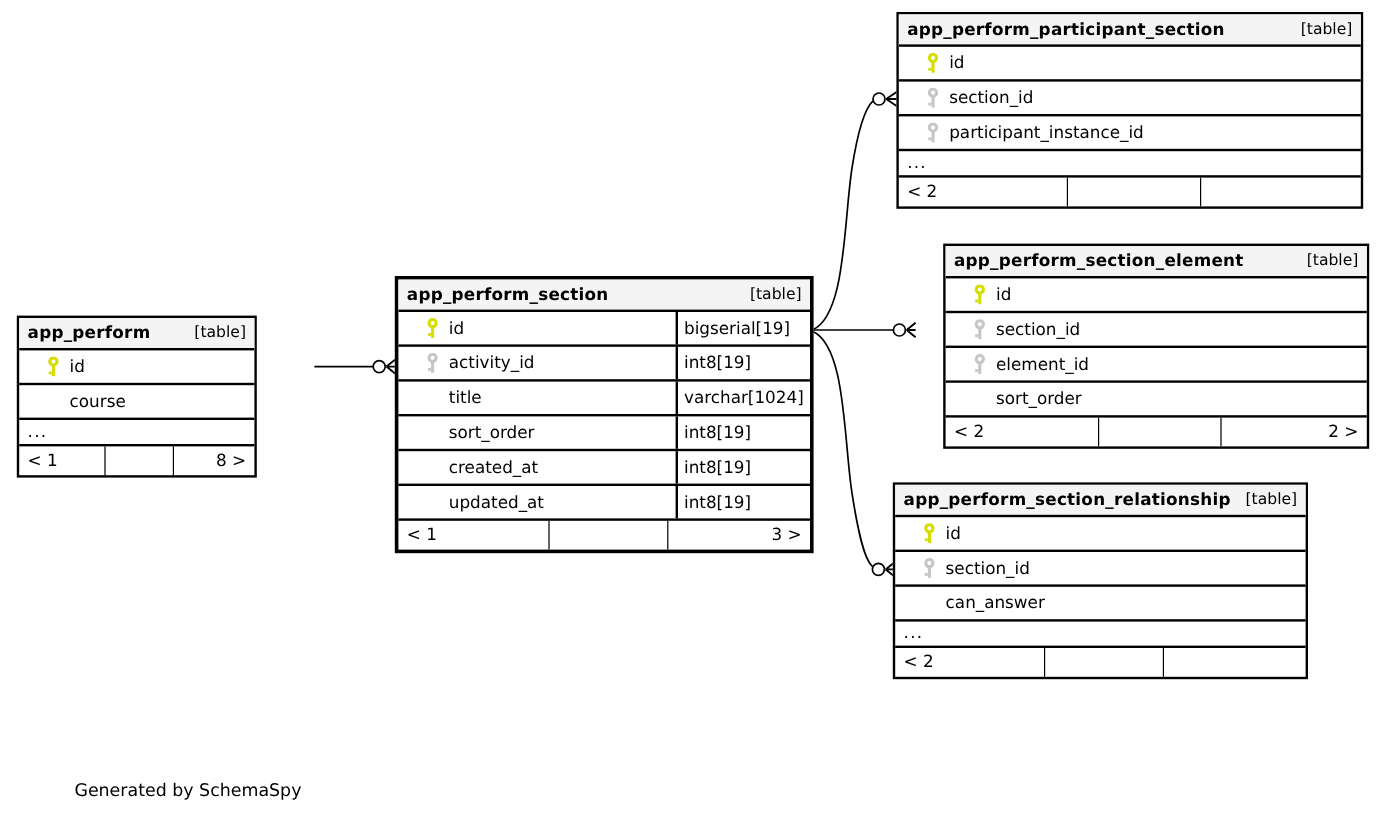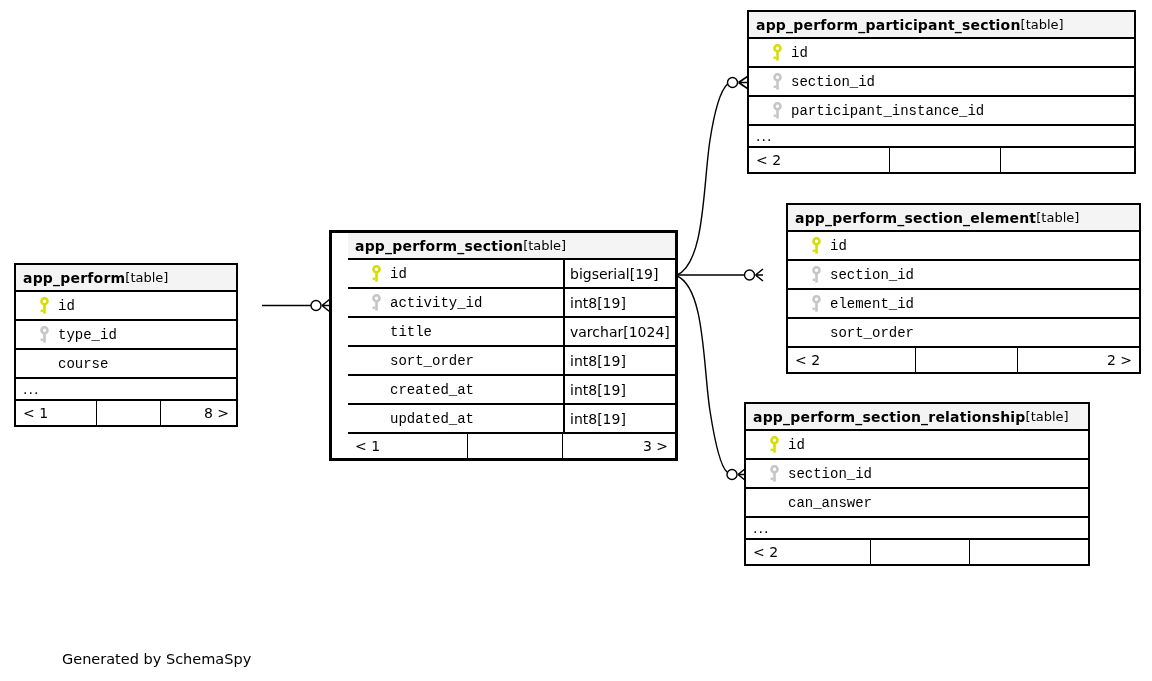--- a/index.html
+++ b/index.html
@@ -5,38 +5,38 @@
   html,body{margin:0;padding:0;background:#fff;}
   *{box-sizing:border-box;}
   .canvas{
     position:relative;width:1152px;height:681px;background:#ffffff;overflow:hidden;
     font-family:"DejaVu Sans","Liberation Sans",sans-serif;color:#000;
   }
   .edges{position:absolute;left:0;top:0;z-index:1;}
   .tbl{
     position:absolute;z-index:2;background:#fff;border:2px solid #000;
   }
-  .tbl.emph{border-width:3px;padding-left:16px;}
-  .t0{left:14px;top:263px;width:224px;}
+  .tbl.emph{border-width:3px;}
+  .t0{left:14px;top:263px;width:200px;}
   .t1{left:329px;top:230px;width:349px;}
   .t2{left:747px;top:10px;width:389px;}
   .t3{left:786px;top:203px;width:355px;}
   .t4{left:744px;top:402px;width:346px;}
   .thead{
-    height:27px;display:flex;justify-content:flex-start;align-items:center;
+    height:27px;display:flex;justify-content:space-between;align-items:center;
     background:#f4f4f4;border-bottom:2px solid #000;padding:0 7px;
   }
   .tname{font-weight:bold;font-size:14px;letter-spacing:0.2px;}
   .ttag{font-size:13px;font-weight:normal;}
   .trow{
     height:29px;display:flex;align-items:center;
     border-bottom:2px solid #000;padding-left:22px;font-size:14px;
   }
   .kslot{width:13px;margin-right:7px;display:inline-flex;align-items:center;justify-content:center;}
-  .cname{white-space:nowrap;font-family:Liberation Mono, monospace;}
+  .cname{white-space:nowrap;}
   .ctype{
     margin-left:auto;width:112px;align-self:stretch;display:flex;align-items:center;
     border-left:2px solid #000;padding-left:5px;font-size:14px;white-space:nowrap;
   }
   .tellipsis{
     height:22px;line-height:20px;border-bottom:2px solid #000;
     padding-left:7px;font-size:14px;letter-spacing:1px;
   }
   .tfoot{height:24px;display:grid;grid-template-columns:36.3% 29% 1fr;font-size:14px;}
   .tfoot span{display:flex;align-items:center;padding:0 7px;white-space:nowrap;}
@@ -80,30 +80,20 @@
           <span class="kslot">
             <svg width="11" height="17" viewBox="0 0 11 17">
               <circle cx="5.5" cy="4.2" r="3" fill="none" stroke="#d8dd00" stroke-width="2.6"></circle>
               <rect x="4.2" y="7" width="2.6" height="9.6" fill="#d8dd00"></rect>
               <rect x="1.6" y="12.6" width="2.6" height="2.3" fill="#d8dd00"></rect>
             </svg>
           </span>
           <span class="cname">id</span>
         </div>
         <div class="trow">
-          <span class="kslot">
-            <svg width="11" height="17" viewBox="0 0 11 17">
-              <circle cx="5.5" cy="4.2" r="3" fill="none" stroke="#c6c6c6" stroke-width="2.6"></circle>
-              <rect x="4.2" y="7" width="2.6" height="9.6" fill="#c6c6c6"></rect>
-              <rect x="1.6" y="12.6" width="2.6" height="2.3" fill="#c6c6c6"></rect>
-            </svg>
-          </span>
-          <span class="cname">type_id</span>
-        </div>
-        <div class="trow">
           <span class="kslot"></span>
           <span class="cname">course</span>
         </div>
       </div>
     <div class="tellipsis">...</div>
     <div class="tfoot">
       <span>&lt; 1</span>
       <span></span>
       <span>8 &gt;</span>
     </div>

